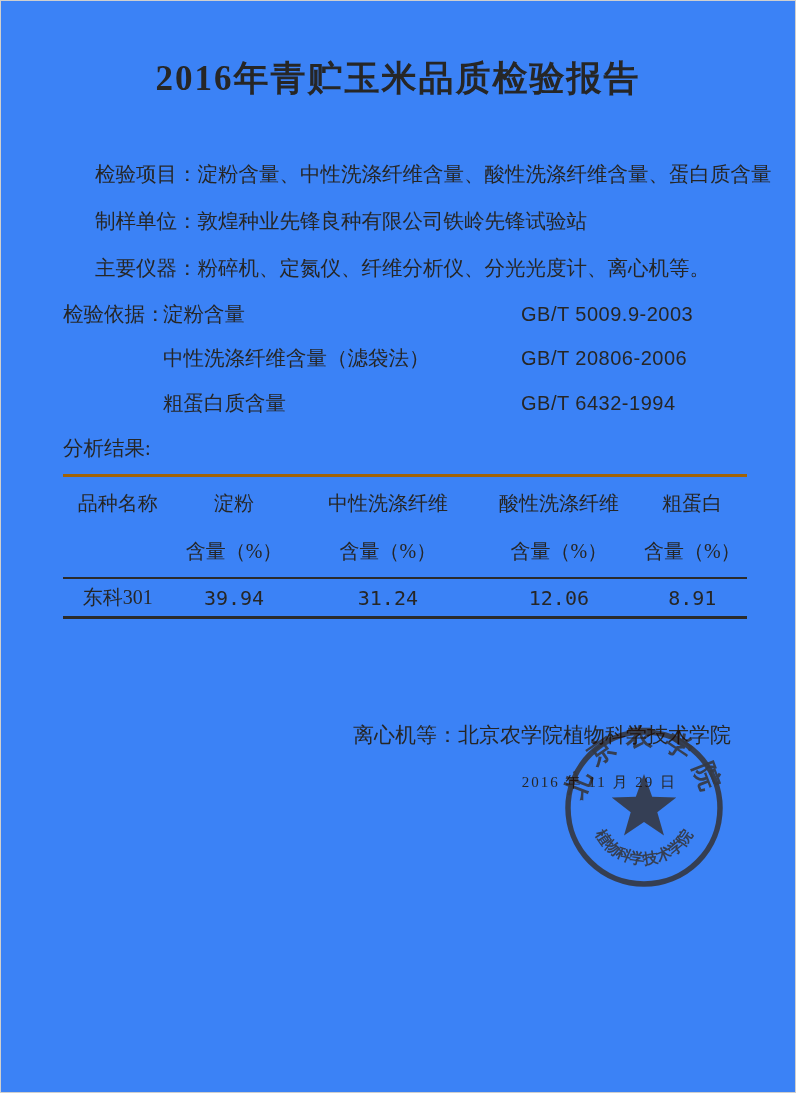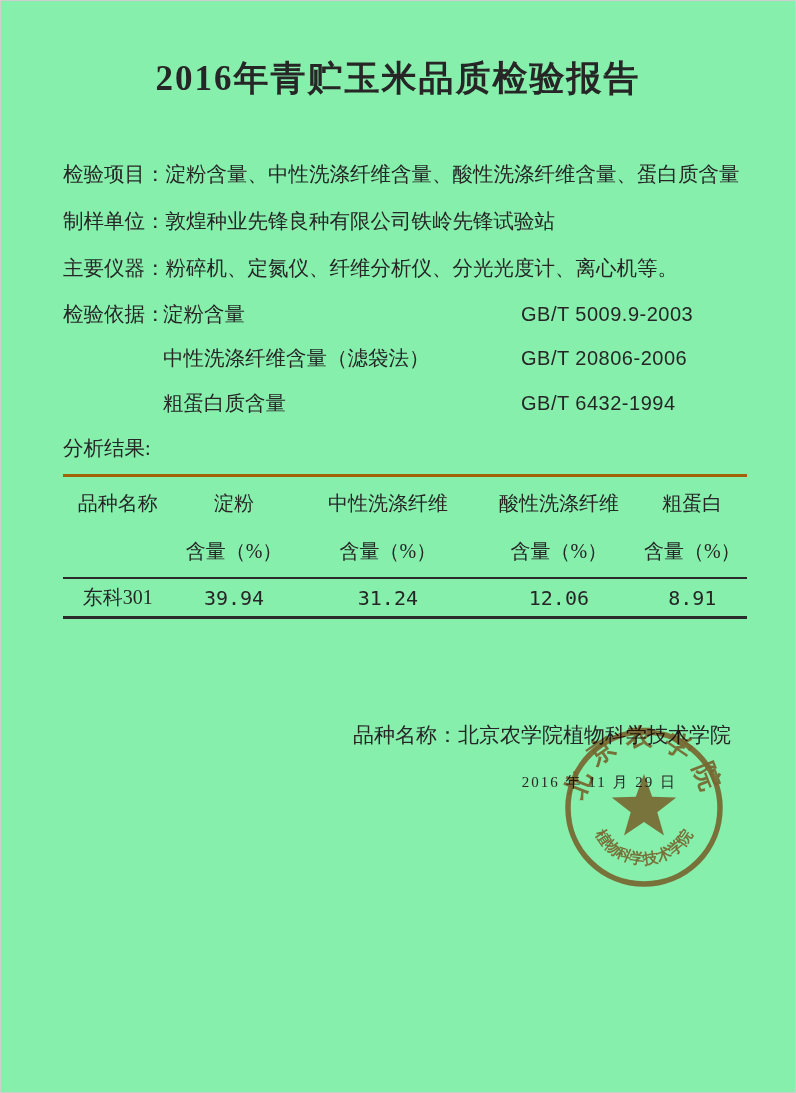--- a/index.html
+++ b/index.html
@@ -2,36 +2,36 @@
 <html><head>
 <meta charset="utf-8">
 <style>
   * { box-sizing: border-box; }
   html, body { margin: 0; padding: 0; background: #ffffff; }
   .page {
     position: relative;
     width: 796px;
     height: 1093px;
     margin: 0 auto;
-    background: #86efac;
+    background: #3b82f6;
     border: 1px solid #cfcfcf;
     overflow: hidden;
     font-family: "Liberation Serif", "DejaVu Serif", serif;
     color: #262626;
   }
   .title {
     padding-top: 56px;
     text-align: center;
     font-size: 35px;
     font-weight: bold;
     letter-spacing: 2px;
     line-height: 1.25;
   }
   .content { padding: 0 48px 0 62px; }
-  .meta-block { margin-top: 50px; }
+  .meta-block { margin-top: 50px; margin-left: 32px; }
   .meta-row {
     font-size: 20.5px;
     line-height: 47px;
     white-space: nowrap;
   }
   .basis-row {
     display: grid;
     grid-template-columns: 100px 358px 1fr;
     font-size: 20.5px;
     line-height: 44.5px;
@@ -181,21 +181,21 @@
           <td class="num">39.94</td>
           <td class="num">31.24</td>
           <td class="num">12.06</td>
           <td class="num">8.91</td>
         </tr>
       </tbody>
     </table>
 
     <div class="footer">
       <div class="footer-unit">
-        <span>品种名称：</span><span>北京农学院植物科学技术学院</span>
+        <span>离心机等：</span><span>北京农学院植物科学技术学院</span>
       </div>
       <div class="footer-date">2016 年 11 月 29 日</div>
     </div>
 
   </div>
 
   <div class="seal">
     <svg width="166" height="166" viewBox="0 0 166 166" xmlns="http://www.w3.org/2000/svg">
       <circle cx="83" cy="83" r="76" fill="none" stroke="#dd5a2c" stroke-width="5.5" opacity="0.92"></circle>
       <polygon points="83,49 91.2,71.7 115.3,72.5 96.3,87.3 103,110.5 83,97 63,110.5 69.7,87.3 50.7,72.5 74.8,71.7" fill="#dd5a2c" opacity="0.9"></polygon>

